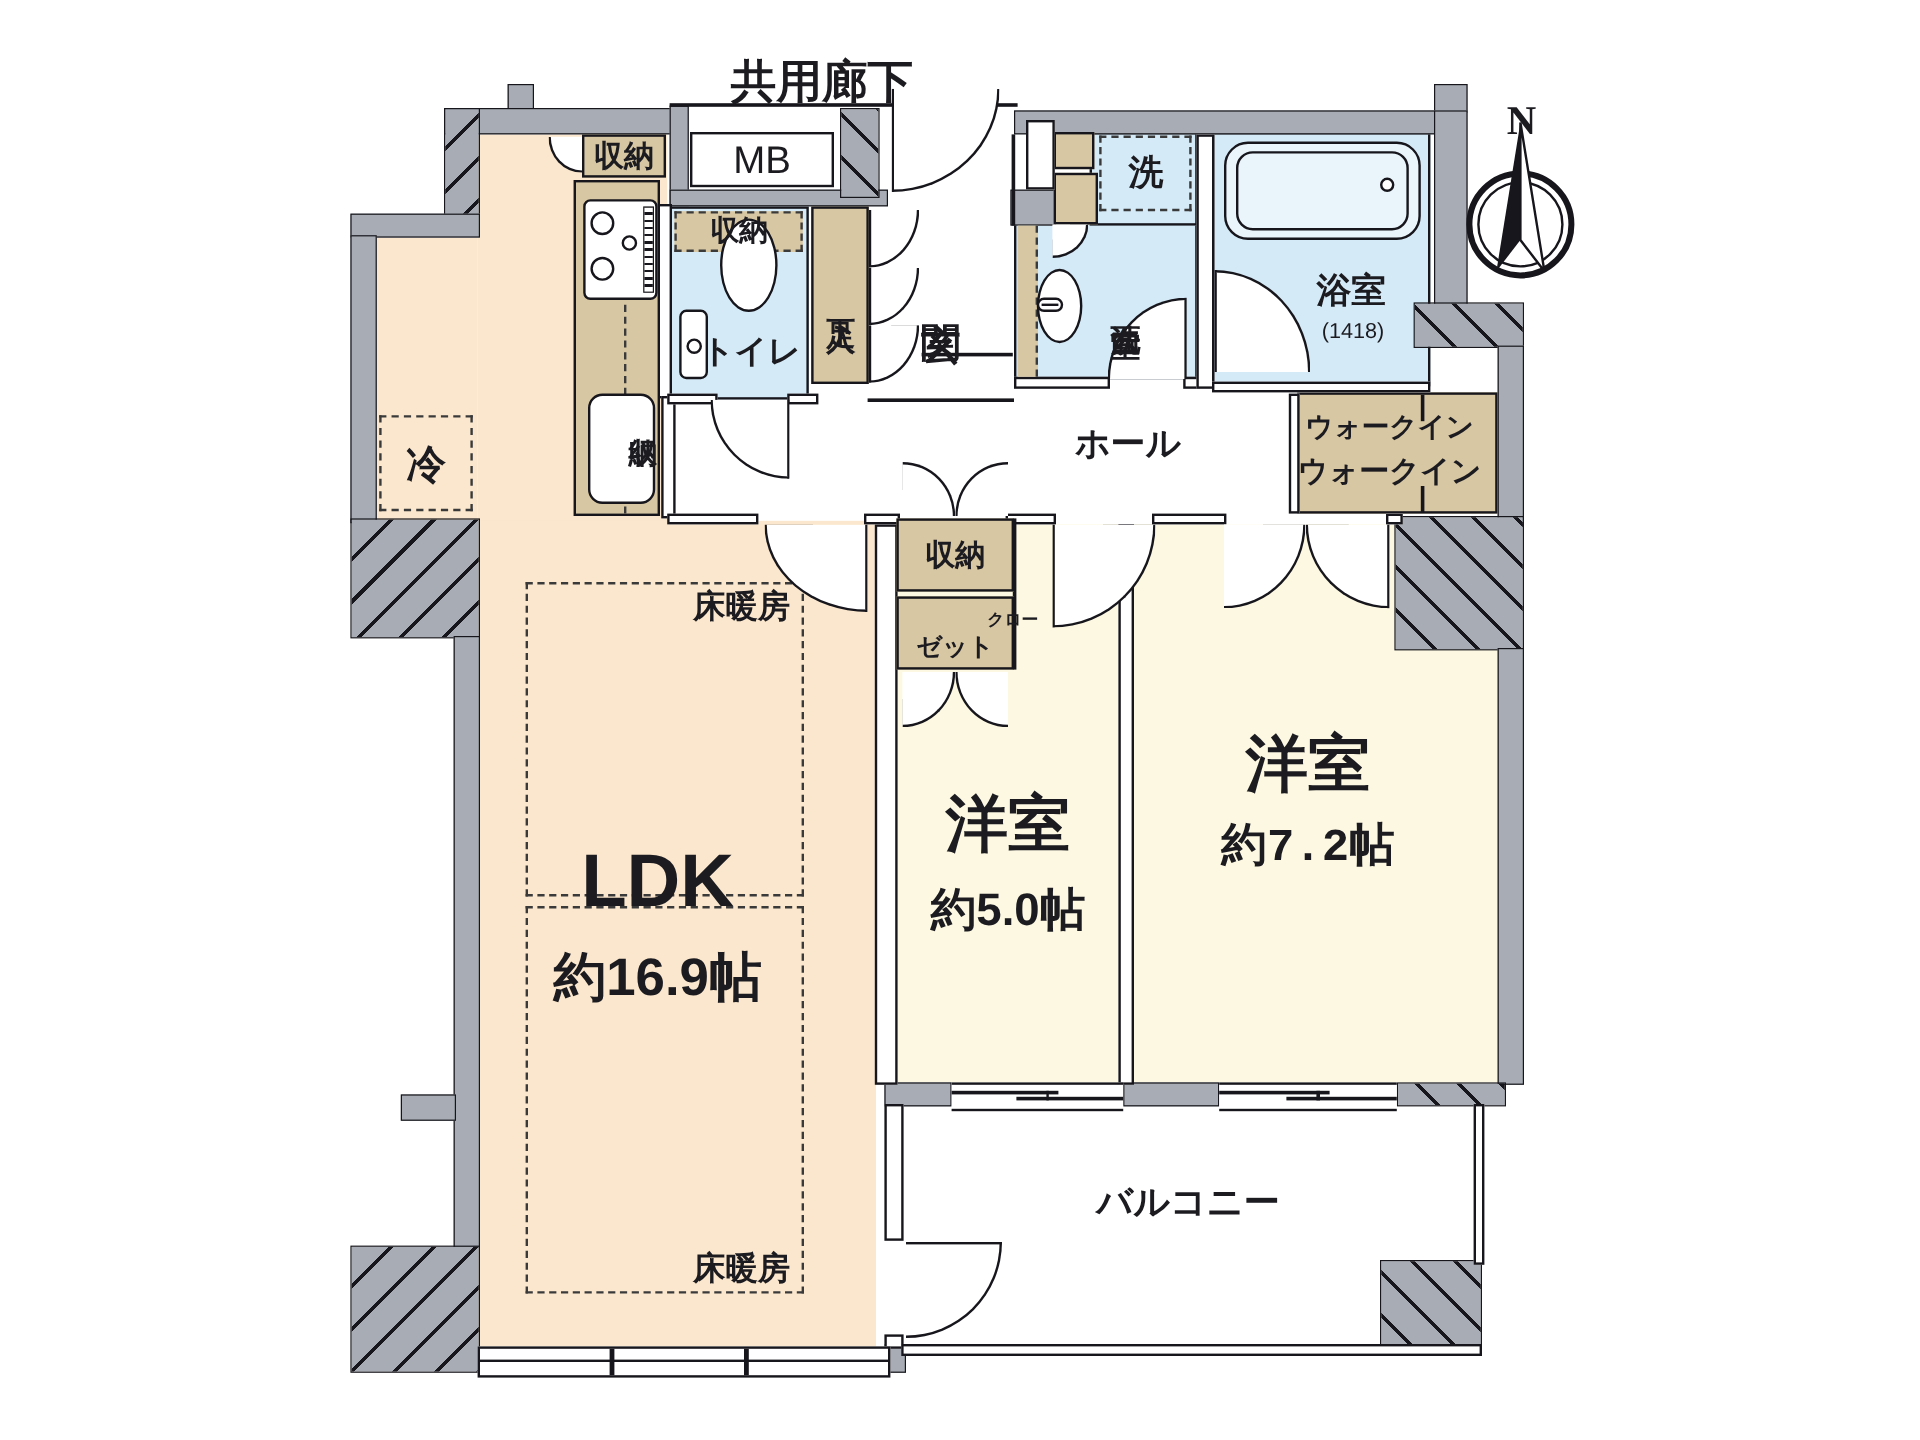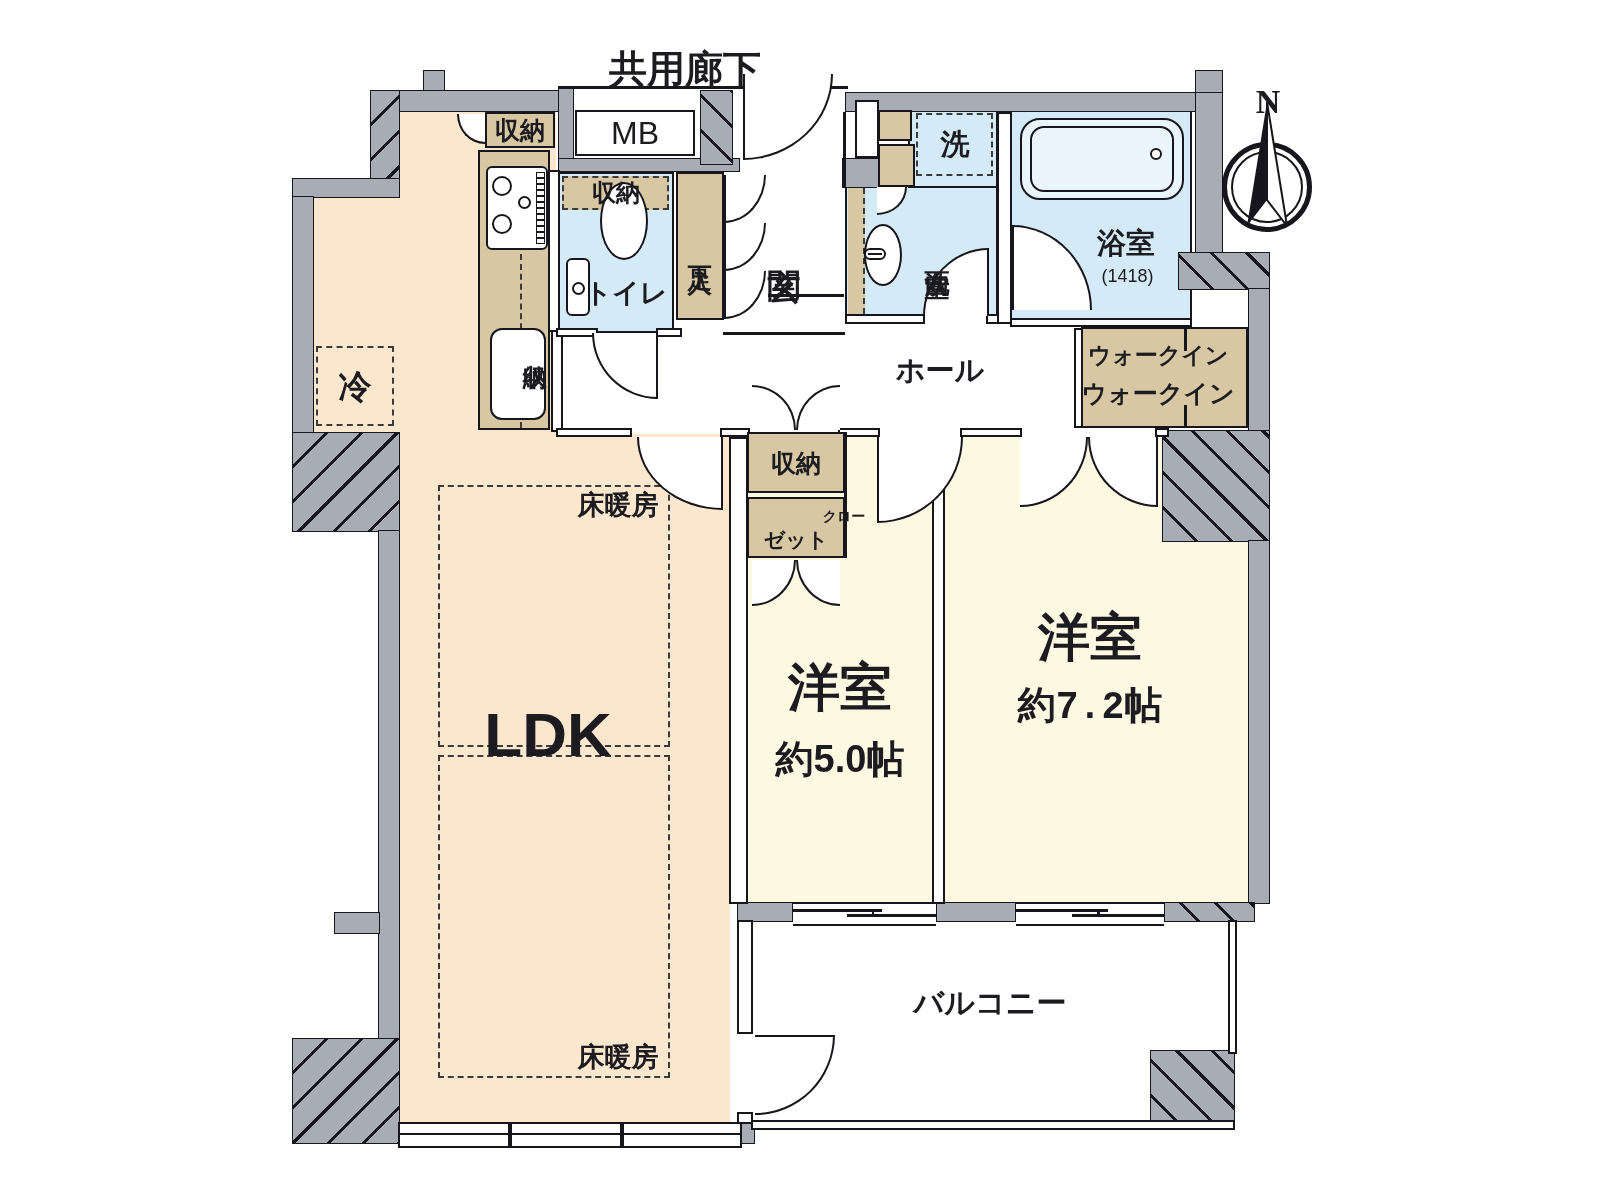--- a/index.html
+++ b/index.html
@@ -189,20 +189,21 @@
   <div class="lbl vert" style="left:922px;top:200px;width:30px;height:106px;font-size:25px;">洗面室</div>
   <div class="lbl" style="left:1086px;top:228px;width:80px;height:32px;font-size:29px;">浴室</div>
   <div class="lbl" style="left:1080px;top:260px;width:95px;height:32px;font-size:18px;font-weight:500;">(1418)</div>
   <div class="lbl" style="left:1078px;top:340px;width:160px;height:30px;font-size:23px;">ウォークイン</div>
   <div class="lbl" style="left:1078px;top:378px;width:160px;height:30px;font-size:25px;">ウォークイン</div>
   <div class="lbl" style="left:880px;top:354px;width:120px;height:34px;font-size:29px;">ホール</div>
   <div class="lbl" style="left:336px;top:368px;width:38px;height:38px;font-size:33px;">冷</div>
   <div class="lbl" style="left:568px;top:490px;width:100px;height:32px;font-size:27px;">床暖房</div>
   <div class="lbl" style="left:568px;top:1042px;width:100px;height:32px;font-size:27px;">床暖房</div>
   <div class="lbl" style="left:448px;top:700px;width:200px;height:70px;font-size:62px;font-weight:600;">LDK</div>
+  <div class="lbl" style="left:428px;top:788px;width:240px;height:54px;font-size:44px;">約16.9帖</div>
   <div class="lbl" style="left:780px;top:658px;width:120px;height:60px;font-size:52px;font-weight:600;">洋室</div>
   <div class="lbl" style="left:755px;top:738px;width:170px;height:44px;font-size:38px;">約5.0帖</div>
   <div class="lbl" style="left:1030px;top:608px;width:120px;height:60px;font-size:52px;font-weight:600;">洋室</div>
   <div class="lbl" style="left:1005px;top:686px;width:170px;height:44px;font-size:38px;font-family:Liberation Mono, monospace;">約7.2帖</div>
   <div class="lbl" style="left:763px;top:448px;width:66px;height:30px;font-size:25px;">収納</div>
   <div class="lbl" style="left:756px;top:504px;width:80px;height:24px;font-size:14px;margin-left:48px;">クロー</div>
   <div class="lbl" style="left:756px;top:528px;width:80px;height:24px;font-size:21px;">ゼット</div>
   <div class="lbl" style="left:910px;top:985px;width:160px;height:36px;font-size:30px;text-align:right;">バルコニー</div>
 
   <div class="abs" style="left:1200px;top:84px;width:140px;height:160px;">

